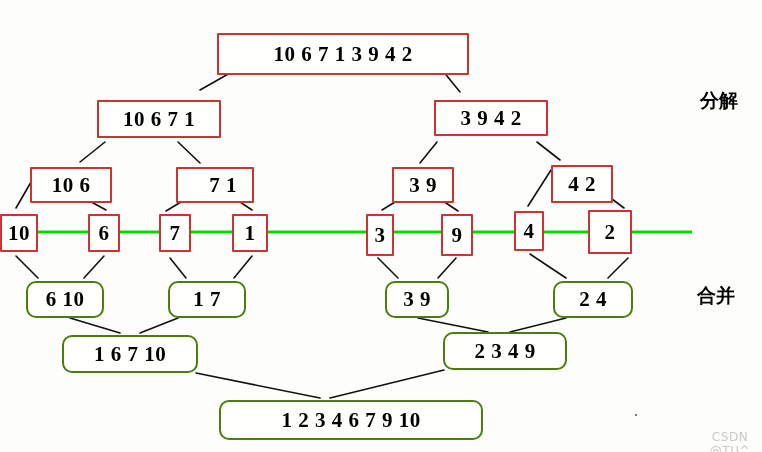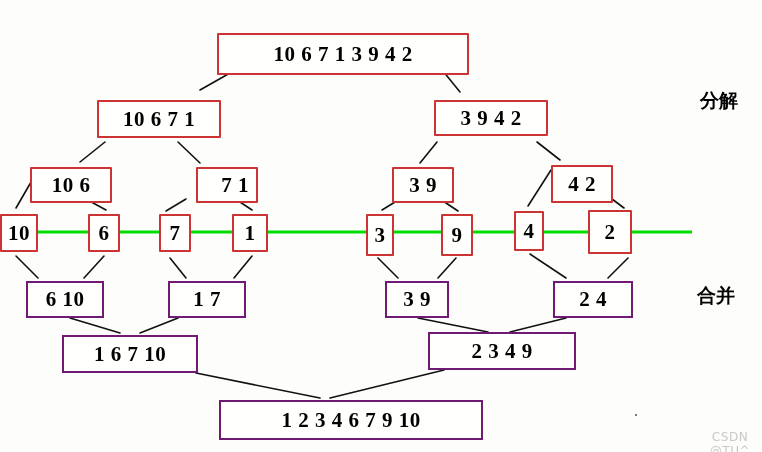--- a/index.html
+++ b/index.html
@@ -27,22 +27,22 @@
     letter-spacing:0.5px;
     box-sizing:border-box;
   }
   .split{
     border:2px solid #cc3333;
     border-radius:1px;
     font-size:21px;
     z-index:3;
   }
   .merge{
-    border:2px solid #701a75;
-    border-radius:0;
+    border:2px solid #4d7c0f;
+    border-radius:10px;
     font-size:21px;
     z-index:3;
   }
 
   .side-label{
     position:absolute;
     font-family:Liberation Mono, monospace;
     font-weight:bold;
     font-size:19px;
     color:#000;
@@ -106,21 +106,21 @@
       </div>
       <div class="node split" style="left: 97px; top: 100px; width: 124px; height: 38px;">
         <span>10 6 7 1</span>
       </div>
       <div class="node split" style="left: 434px; top: 100px; width: 114px; height: 36px;">
         <span>3 9 4 2</span>
       </div>
       <div class="node split" style="left: 30px; top: 167px; width: 82px; height: 36px;">
         <span>10 6</span>
       </div>
-      <div class="node split" style="left: 196px; top: 167px; width: 62px; height: 36px; padding-left: 16px;">
+      <div class="node split" style="left: 176px; top: 167px; width: 78px; height: 36px; padding-left: 16px;">
         <span>7 1</span>
       </div>
       <div class="node split" style="left: 392px; top: 167px; width: 62px; height: 36px;">
         <span>3 9</span>
       </div>
       <div class="node split" style="left: 551px; top: 165px; width: 62px; height: 38px;">
         <span>4 2</span>
       </div>
       <div class="node split" style="left: 0px; top: 214px; width: 38px; height: 38px;">
         <span>10</span>
@@ -156,21 +156,21 @@
       </div>
       <div class="node merge" style="left: 385px; top: 281px; width: 64px; height: 37px;">
         <span>3 9</span>
       </div>
       <div class="node merge" style="left: 553px; top: 281px; width: 80px; height: 37px;">
         <span>2 4</span>
       </div>
       <div class="node merge" style="left: 62px; top: 335px; width: 136px; height: 38px;">
         <span>1 6 7 10</span>
       </div>
-      <div class="node merge" style="left: 428px; top: 332px; width: 148px; height: 38px;">
+      <div class="node merge" style="left: 443px; top: 332px; width: 124px; height: 38px;">
         <span>2 3 4 9</span>
       </div>
       <div class="node merge" style="left: 219px; top: 400px; width: 264px; height: 40px;">
         <span>1 2 3 4 6 7 9 10</span>
       </div>
     </div>
 
   <div class="side-label" style="left:700px;top:88px;">分解</div>
 
   <div class="side-label" style="left:697px;top:283px;">合并</div>

